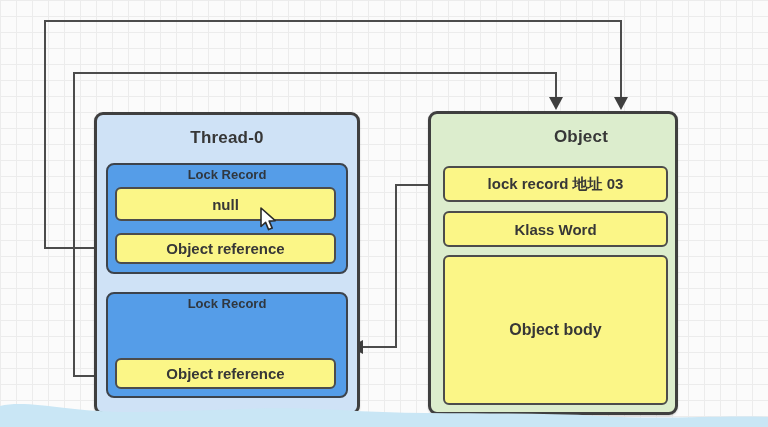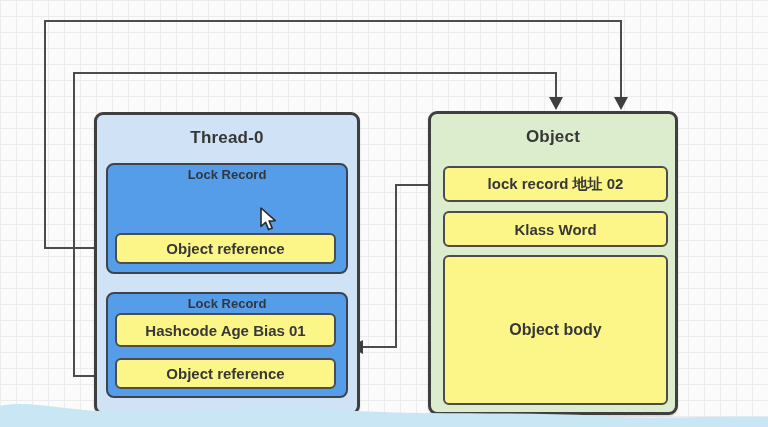--- a/index.html
+++ b/index.html
@@ -25,21 +25,21 @@
     box-shadow:0 1px 2px rgba(0,0,0,.18);
   }
   .thread-box{left:94px;top:112px;width:266px;height:303px;background:#cfe2f6;}
   .object-box{left:428px;top:111px;width:250px;height:304px;background:#dcedcd;}
   .big-title{
     left:0;right:0;text-align:center;
     font-weight:bold;font-size:17px;color:#373737;
     letter-spacing:.2px;
   }
   .thread-title{position:absolute;top:13px;width:100%;}
-  .object-title{position:absolute;top:13px;width:100%;}
+  .object-title{position:absolute;top:13px;width:100%;margin-left:28px;}
   
   .lockrec{
     background:#559de8;
     border:2.5px solid #3d434b;
     border-radius:8px;
   }
   .lr1{left:106px;top:163px;width:242px;height:111px;}
   .lr2{left:106px;top:292px;width:242px;height:106px;}
   .lr-title{
     position:absolute;left:0;right:0;top:2px;
@@ -89,32 +89,32 @@
     </g>
   </svg>
 
   <div class="abs bigbox thread-box">
     <div class="big-title thread-title">Thread-0</div>
   </div>
 
   <div class="abs lockrec lr1">
     <div class="lr-title">Lock Record</div>
   </div>
+  <div class="abs cell cell-null">null</div>
   <div class="abs cell cell-objref1">Object reference</div>
 
   <div class="abs lockrec lr2">
     <div class="lr-title">Lock Record</div>
   </div>
-  <div class="abs cell cell-hashcode">Hashcode Age Bias 01</div>
   <div class="abs cell cell-objref2">Object reference</div>
 
   <div class="abs bigbox object-box">
     <div class="big-title object-title">Object</div>
   </div>
-  <div class="abs cell cell-lockaddr">lock record 地址 02</div>
+  <div class="abs cell cell-lockaddr">lock record 地址 03</div>
   <div class="abs cell cell-objbody">Object body</div>
   <div class="abs cell cell-klass">Klass Word</div>
 
   <svg class="abs wave-layer" width="768" height="427" viewBox="0 0 768 427">
     <path fill="#c9e6f5" d="M0,406 C 28,399 66,412 130,412 C 215,412 258,405 340,410 C 430,416 520,411 600,416 C 660,420 722,415 768,417 L768,427 L0,427 Z"></path>
   </svg>
 
 
   <svg class="abs cursor-layer" width="20" height="26" viewBox="0 0 20 26">
     <path d="M2,1 L2,19.5 L6.6,15.4 L9.6,22.6 L13.2,21.1 L10.2,14.1 L16.2,13.7 Z" fill="#ffffff" stroke="#2b2b2b" stroke-width="1.6" stroke-linejoin="round"></path>

